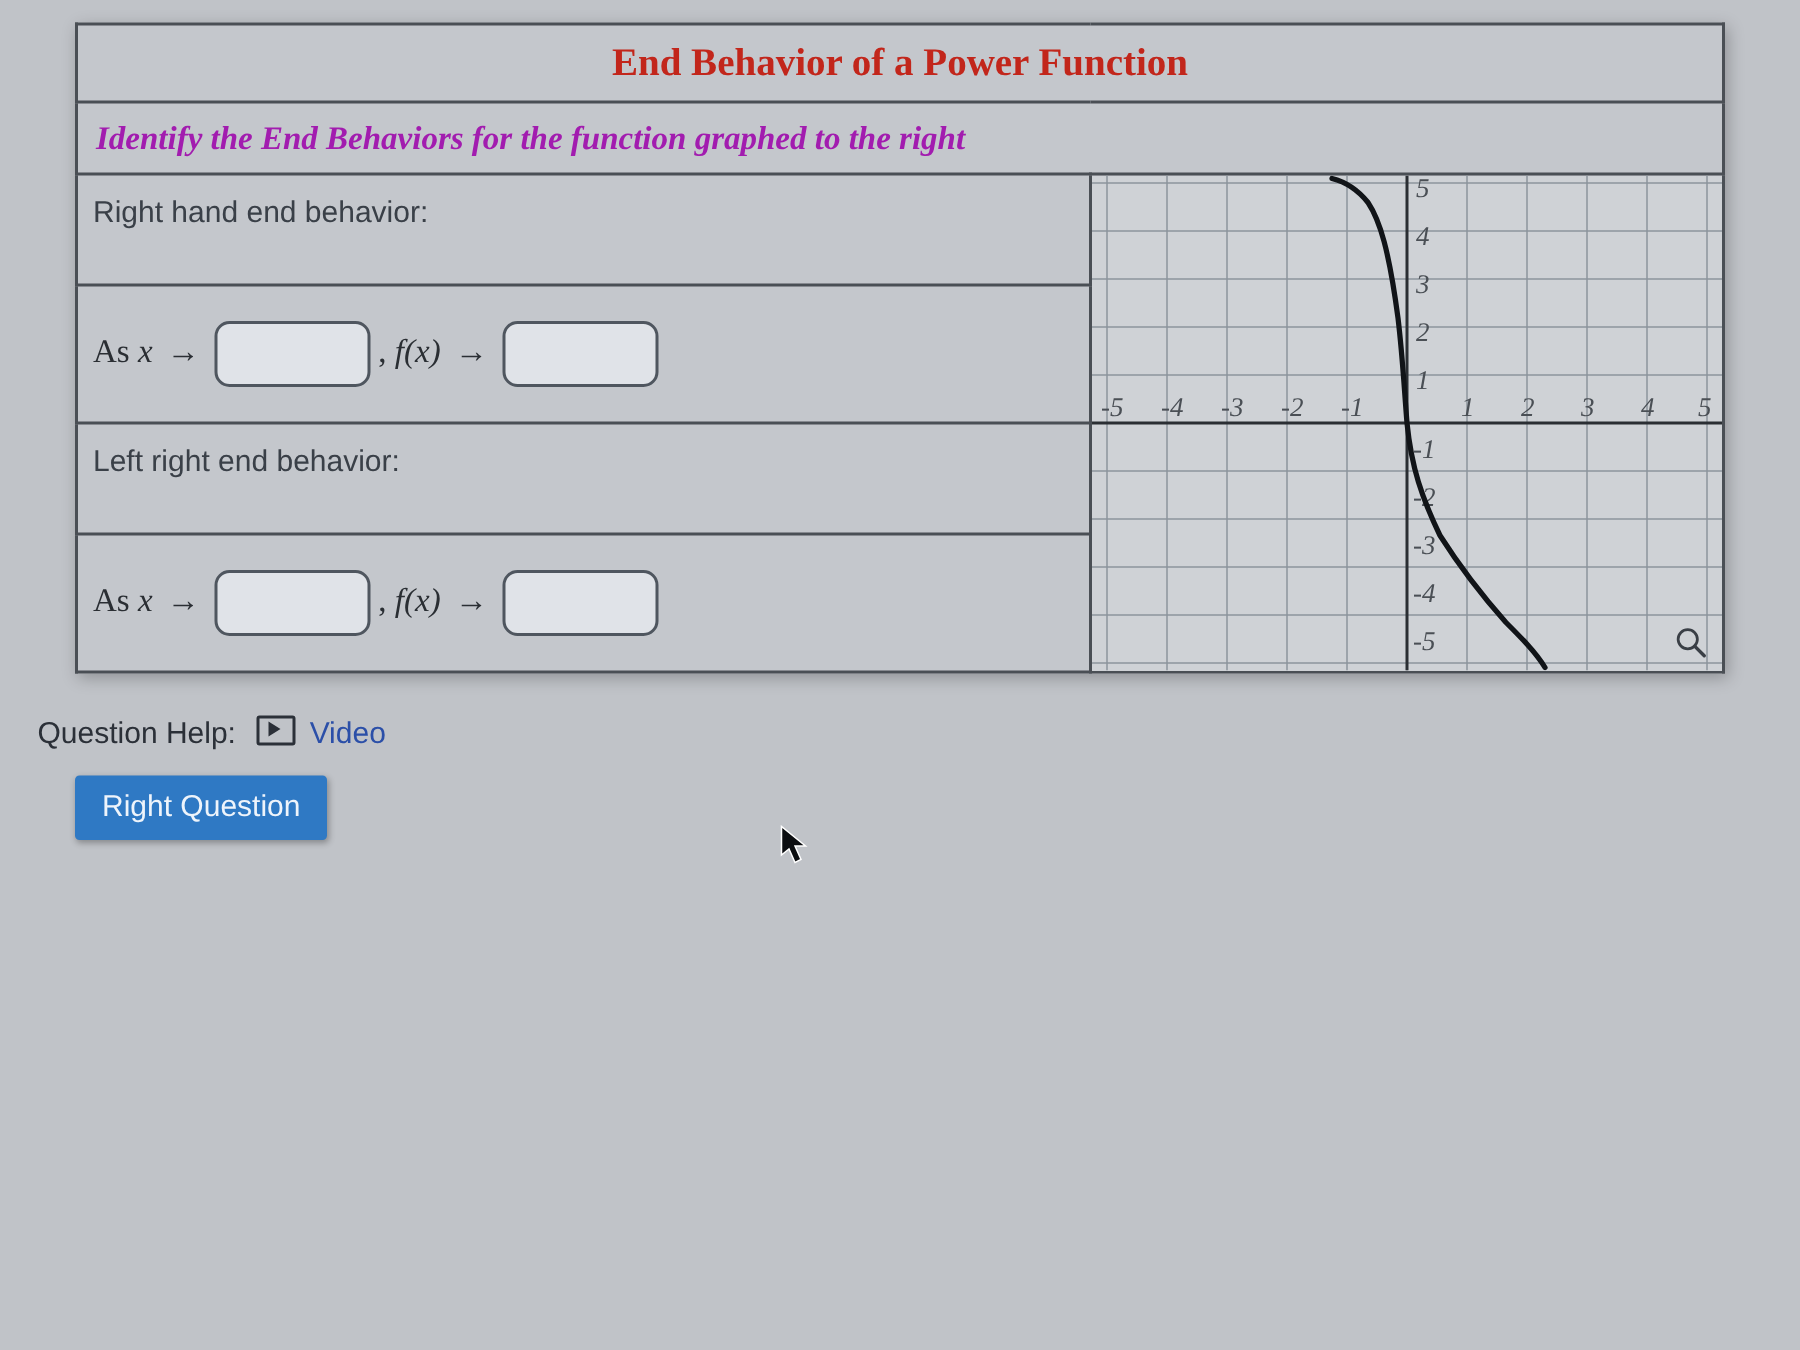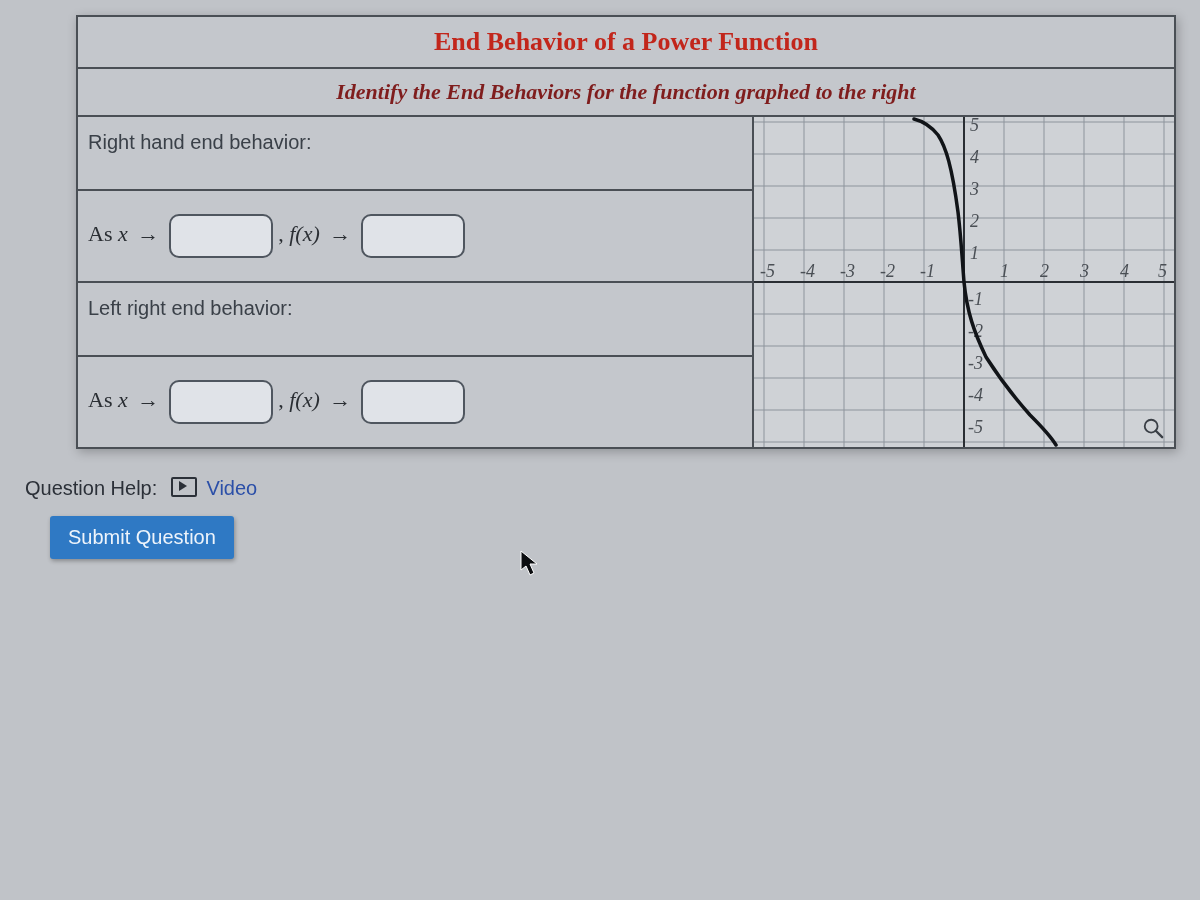--- a/index.html
+++ b/index.html
@@ -13,43 +13,41 @@
     position: relative;
   }
   .page-wrap {
     padding: 15px 50px 0 50px;
   }
   table.question {
     border-collapse: collapse;
     width: 100%;
     background: #c4c7cc;
     box-shadow: 2px 3px 10px rgba(0,0,0,.25);
-    margin-left: 26px;
   }
   table.question td, table.question th {
     border: 2px solid #4a4f55;
     padding: 8px 10px;
     vertical-align: top;
   }
   .title-cell {
     text-align: center;
     color: #c2261b;
     font-weight: bold;
     font-size: 26px;
     padding: 10px 0 !important;
     font-family: Georgia, 'Times New Roman', serif;
   }
   .instr-cell {
-    color: #7f1d1d;
+    color: #a21caf;
     font-style: italic;
     font-weight: bold;
     font-size: 22px;
     font-family: Georgia, 'Times New Roman', serif;
     padding: 10px 12px !important;
-    text-align: center;
   }
   .prompt-label {
     color: #3a4048;
     font-size: 20px;
     padding: 14px 10px !important;
     border-radius: 20px;
   }
   .answer-row {
     color: #2a2e33;
     font-size: 22px;
@@ -244,20 +242,20 @@
   </tbody>
     </table>
 </div>
 
 <div class="qhelp">
   <span>Question Help:</span>
   <span class="vid-icon"></span>
   <a href="#">Video</a>
 </div>
 
-<button class="submit-btn">Submit Question</button>
+<button class="submit-btn">Right Question</button>
 
 <svg class="cursor" viewBox="0 0 20 26">
   <path d="M1 1 L1 20 L6 16 L10 25 L14 23 L10 14 L17 14 Z" fill="#0b0d10" stroke="#fff" stroke-width="1"></path>
 </svg>
 
 
 
 
 </body></html>

